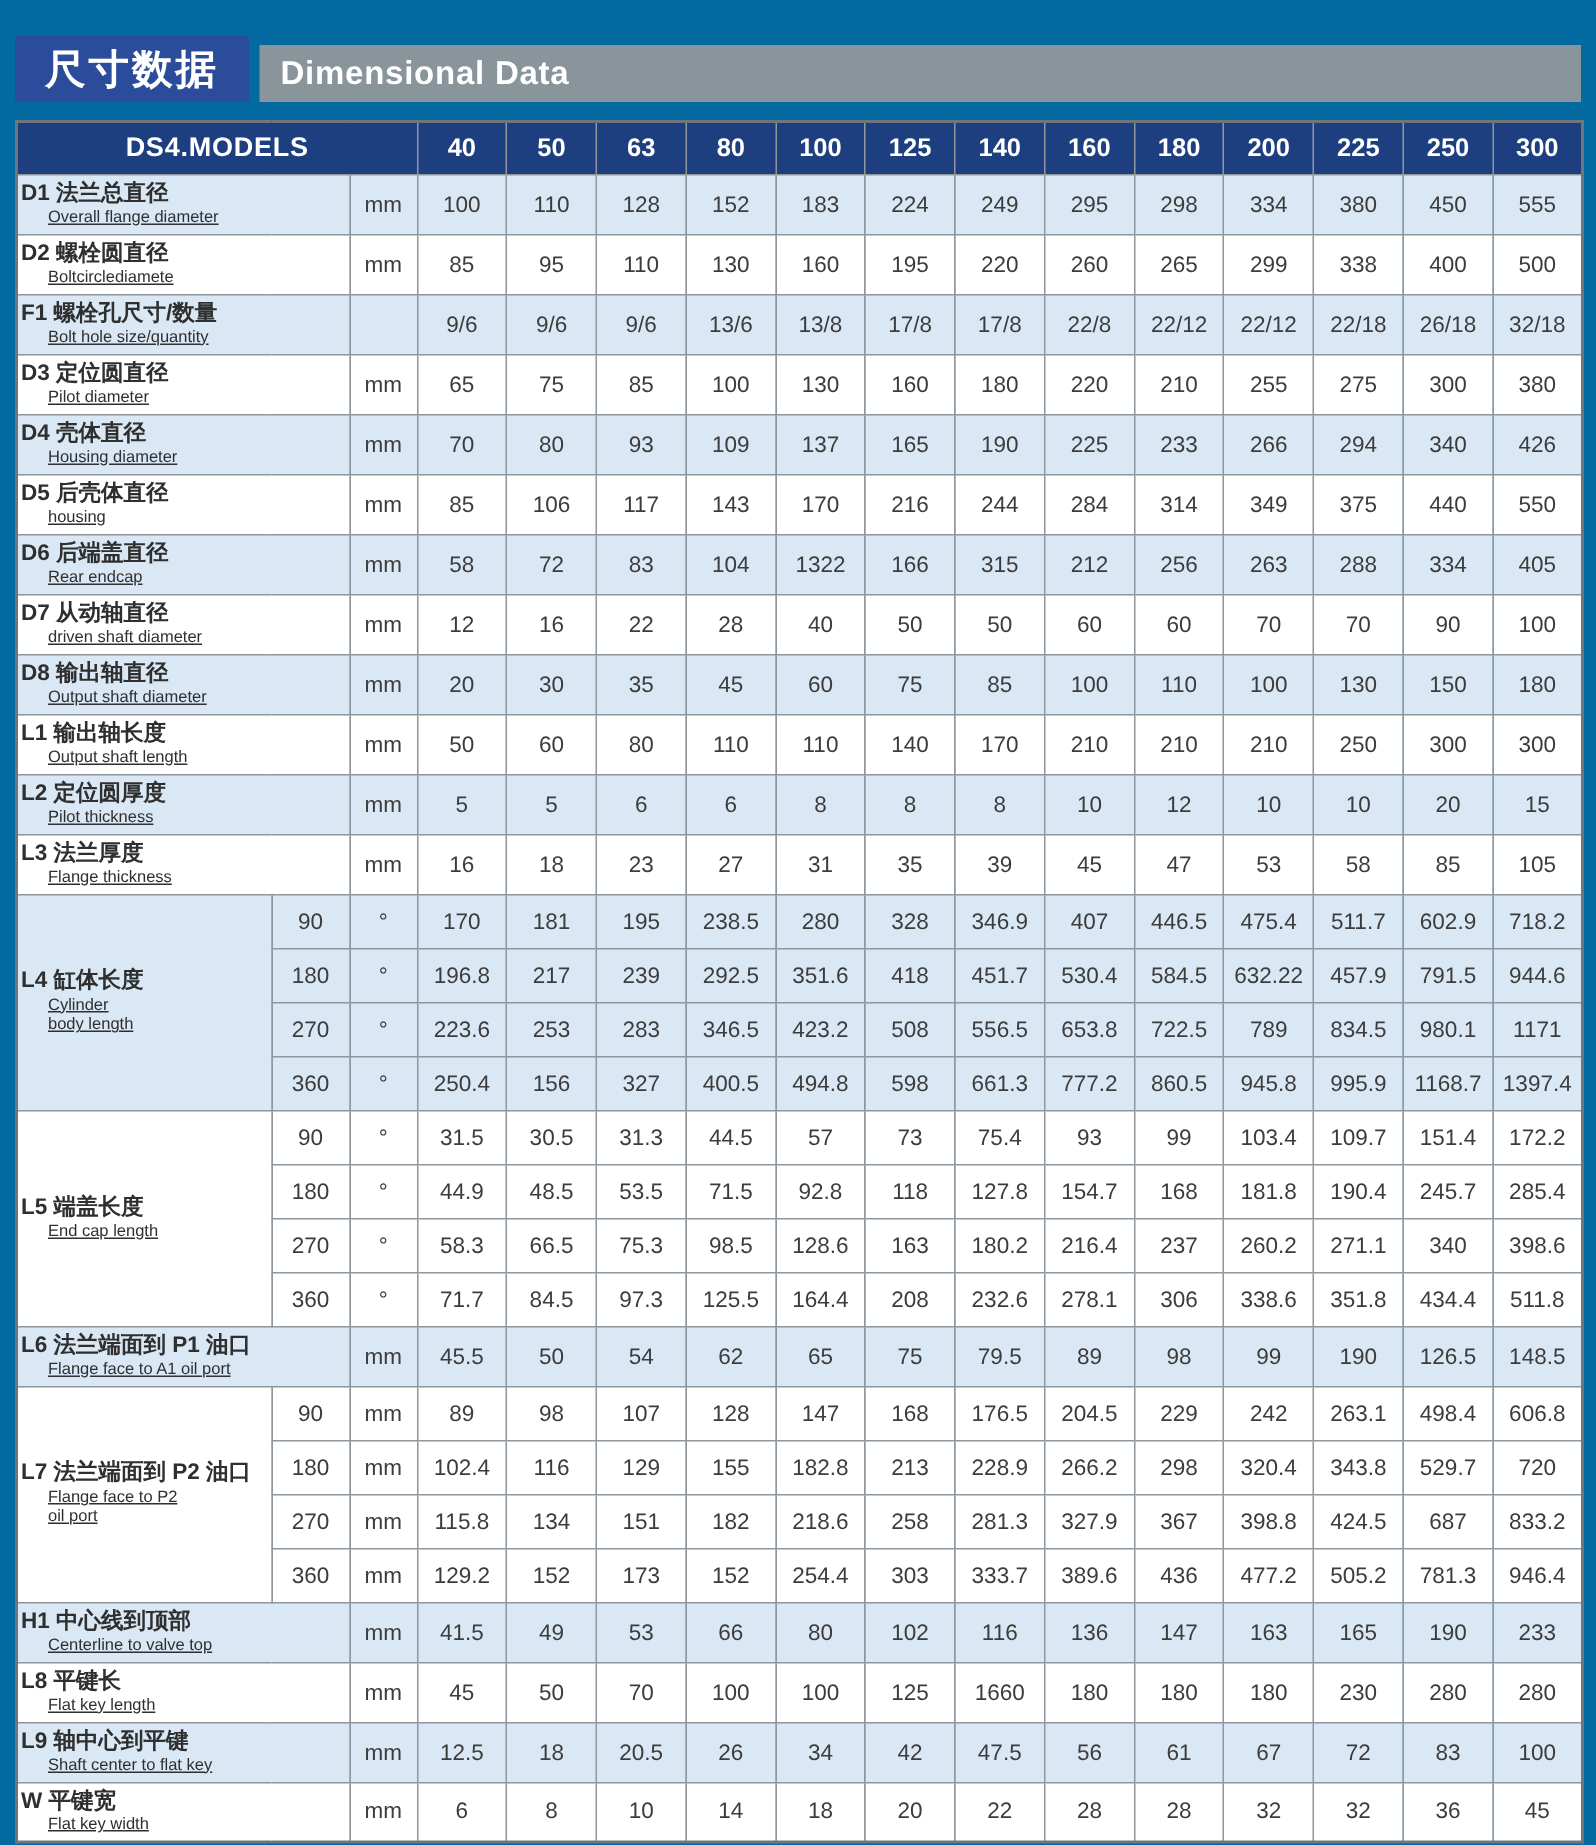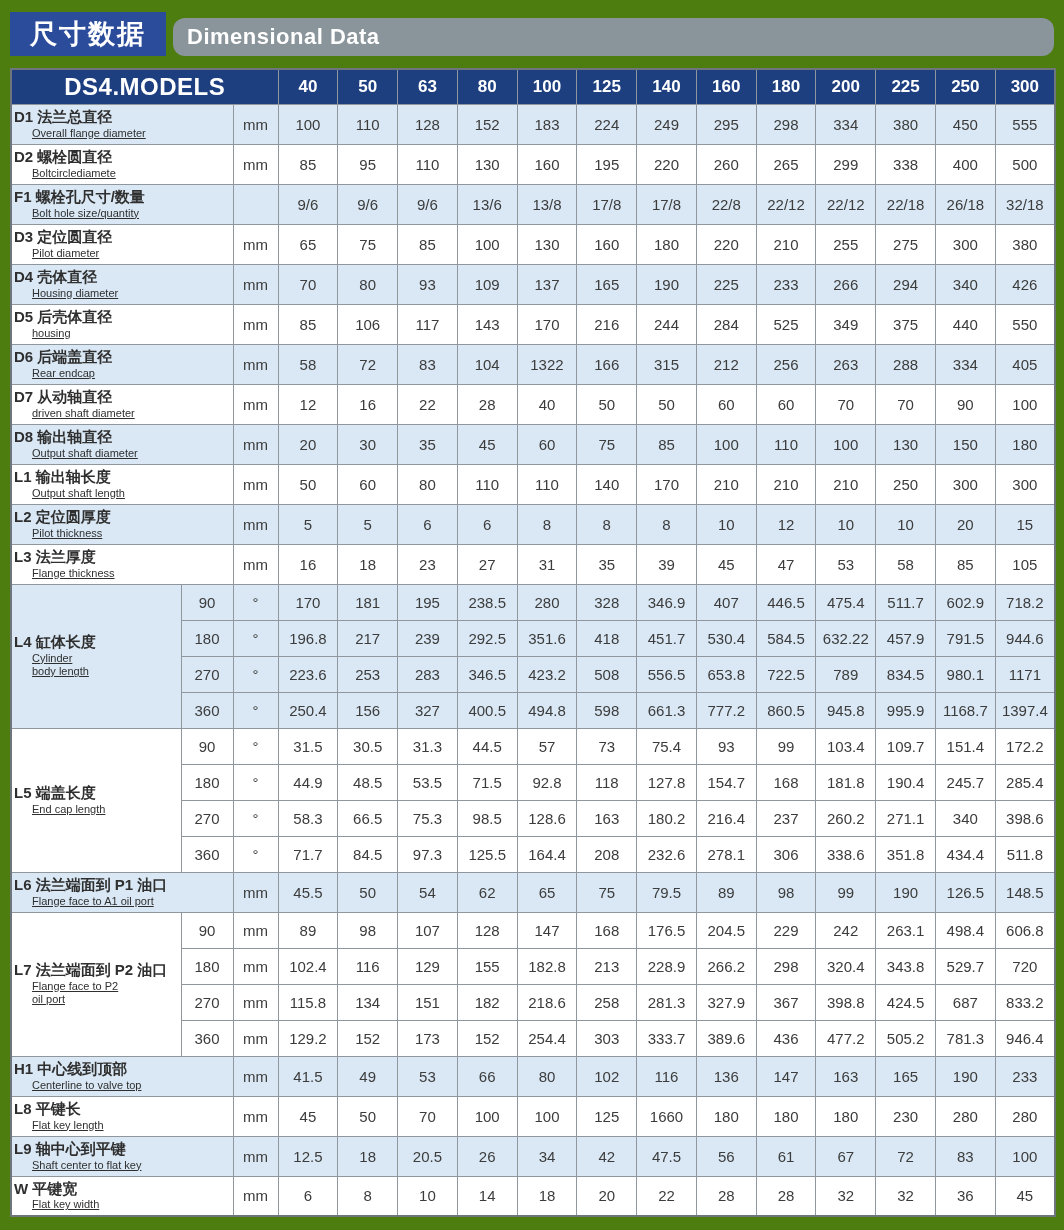--- a/index.html
+++ b/index.html
@@ -5,22 +5,22 @@
   html, body {
     margin: 0;
     padding: 0;
     background: #ffffff;
     font-family: "Liberation Sans", sans-serif;
   }
   .page {
     width: 1064px;
     height: 1230px;
     box-sizing: border-box;
-    padding: 12px 10px 6px 10px;
-    background: #4d7c0f;
+    padding: 24px 10px 6px 10px;
+    background: #0369a1;
   }
   
   .header-row {
     display: flex;
     align-items: stretch;
     height: 44px;
     margin-bottom: 12px;
   }
   .title-cn {
     background: #2b4b9b;
@@ -37,21 +37,20 @@
     color: #ffffff;
     font-size: 22px;
     font-weight: bold;
     flex: 1;
     margin-left: 7px;
     margin-top: 6px;
     display: flex;
     align-items: center;
     padding-left: 14px;
     letter-spacing: 0.5px;
-    border-radius: 12px;
   }
   
   table.dim {
     border-collapse: collapse;
     width: 1044px;
     table-layout: fixed;
     border: 2px solid #6e757c;
   }
   table.dim th, table.dim td {
     border: 1px solid #8f969c;
@@ -62,21 +61,21 @@
   }
   table.dim thead th {
     background: #1d3f80;
     color: #ffffff;
     font-size: 17px;
     font-weight: bold;
     height: 35px;
     text-align: center;
   }
   table.dim thead th.corner {
-    font-size: 24px;
+    font-size: 18px;
     letter-spacing: 0.5px;
   }
   tr.simple-row { height: 40px; }
   tr.sub-row    { height: 36px; }
   tr.shade td   { background: #d9e8f4; }
   tr.plain td   { background: #ffffff; }
   td.label-cell {
     text-align: left;
     padding-left: 6px;
     line-height: 1.25;
@@ -254,21 +253,21 @@
           </td>
           <td class="unit-cell">mm</td>
           <td class="value-cell">85</td>
           <td class="value-cell">106</td>
           <td class="value-cell">117</td>
           <td class="value-cell">143</td>
           <td class="value-cell">170</td>
           <td class="value-cell">216</td>
           <td class="value-cell">244</td>
           <td class="value-cell">284</td>
-          <td class="value-cell">525</td>
+          <td class="value-cell">314</td>
           <td class="value-cell">349</td>
           <td class="value-cell">375</td>
           <td class="value-cell">440</td>
           <td class="value-cell">550</td>
         </tr>
         <tr class="simple-row shade">
           <td class="label-cell" colspan="2">
             <div class="cn">D6 后端盖直径</div>
             <div class="en">Rear endcap</div>
           </td>

